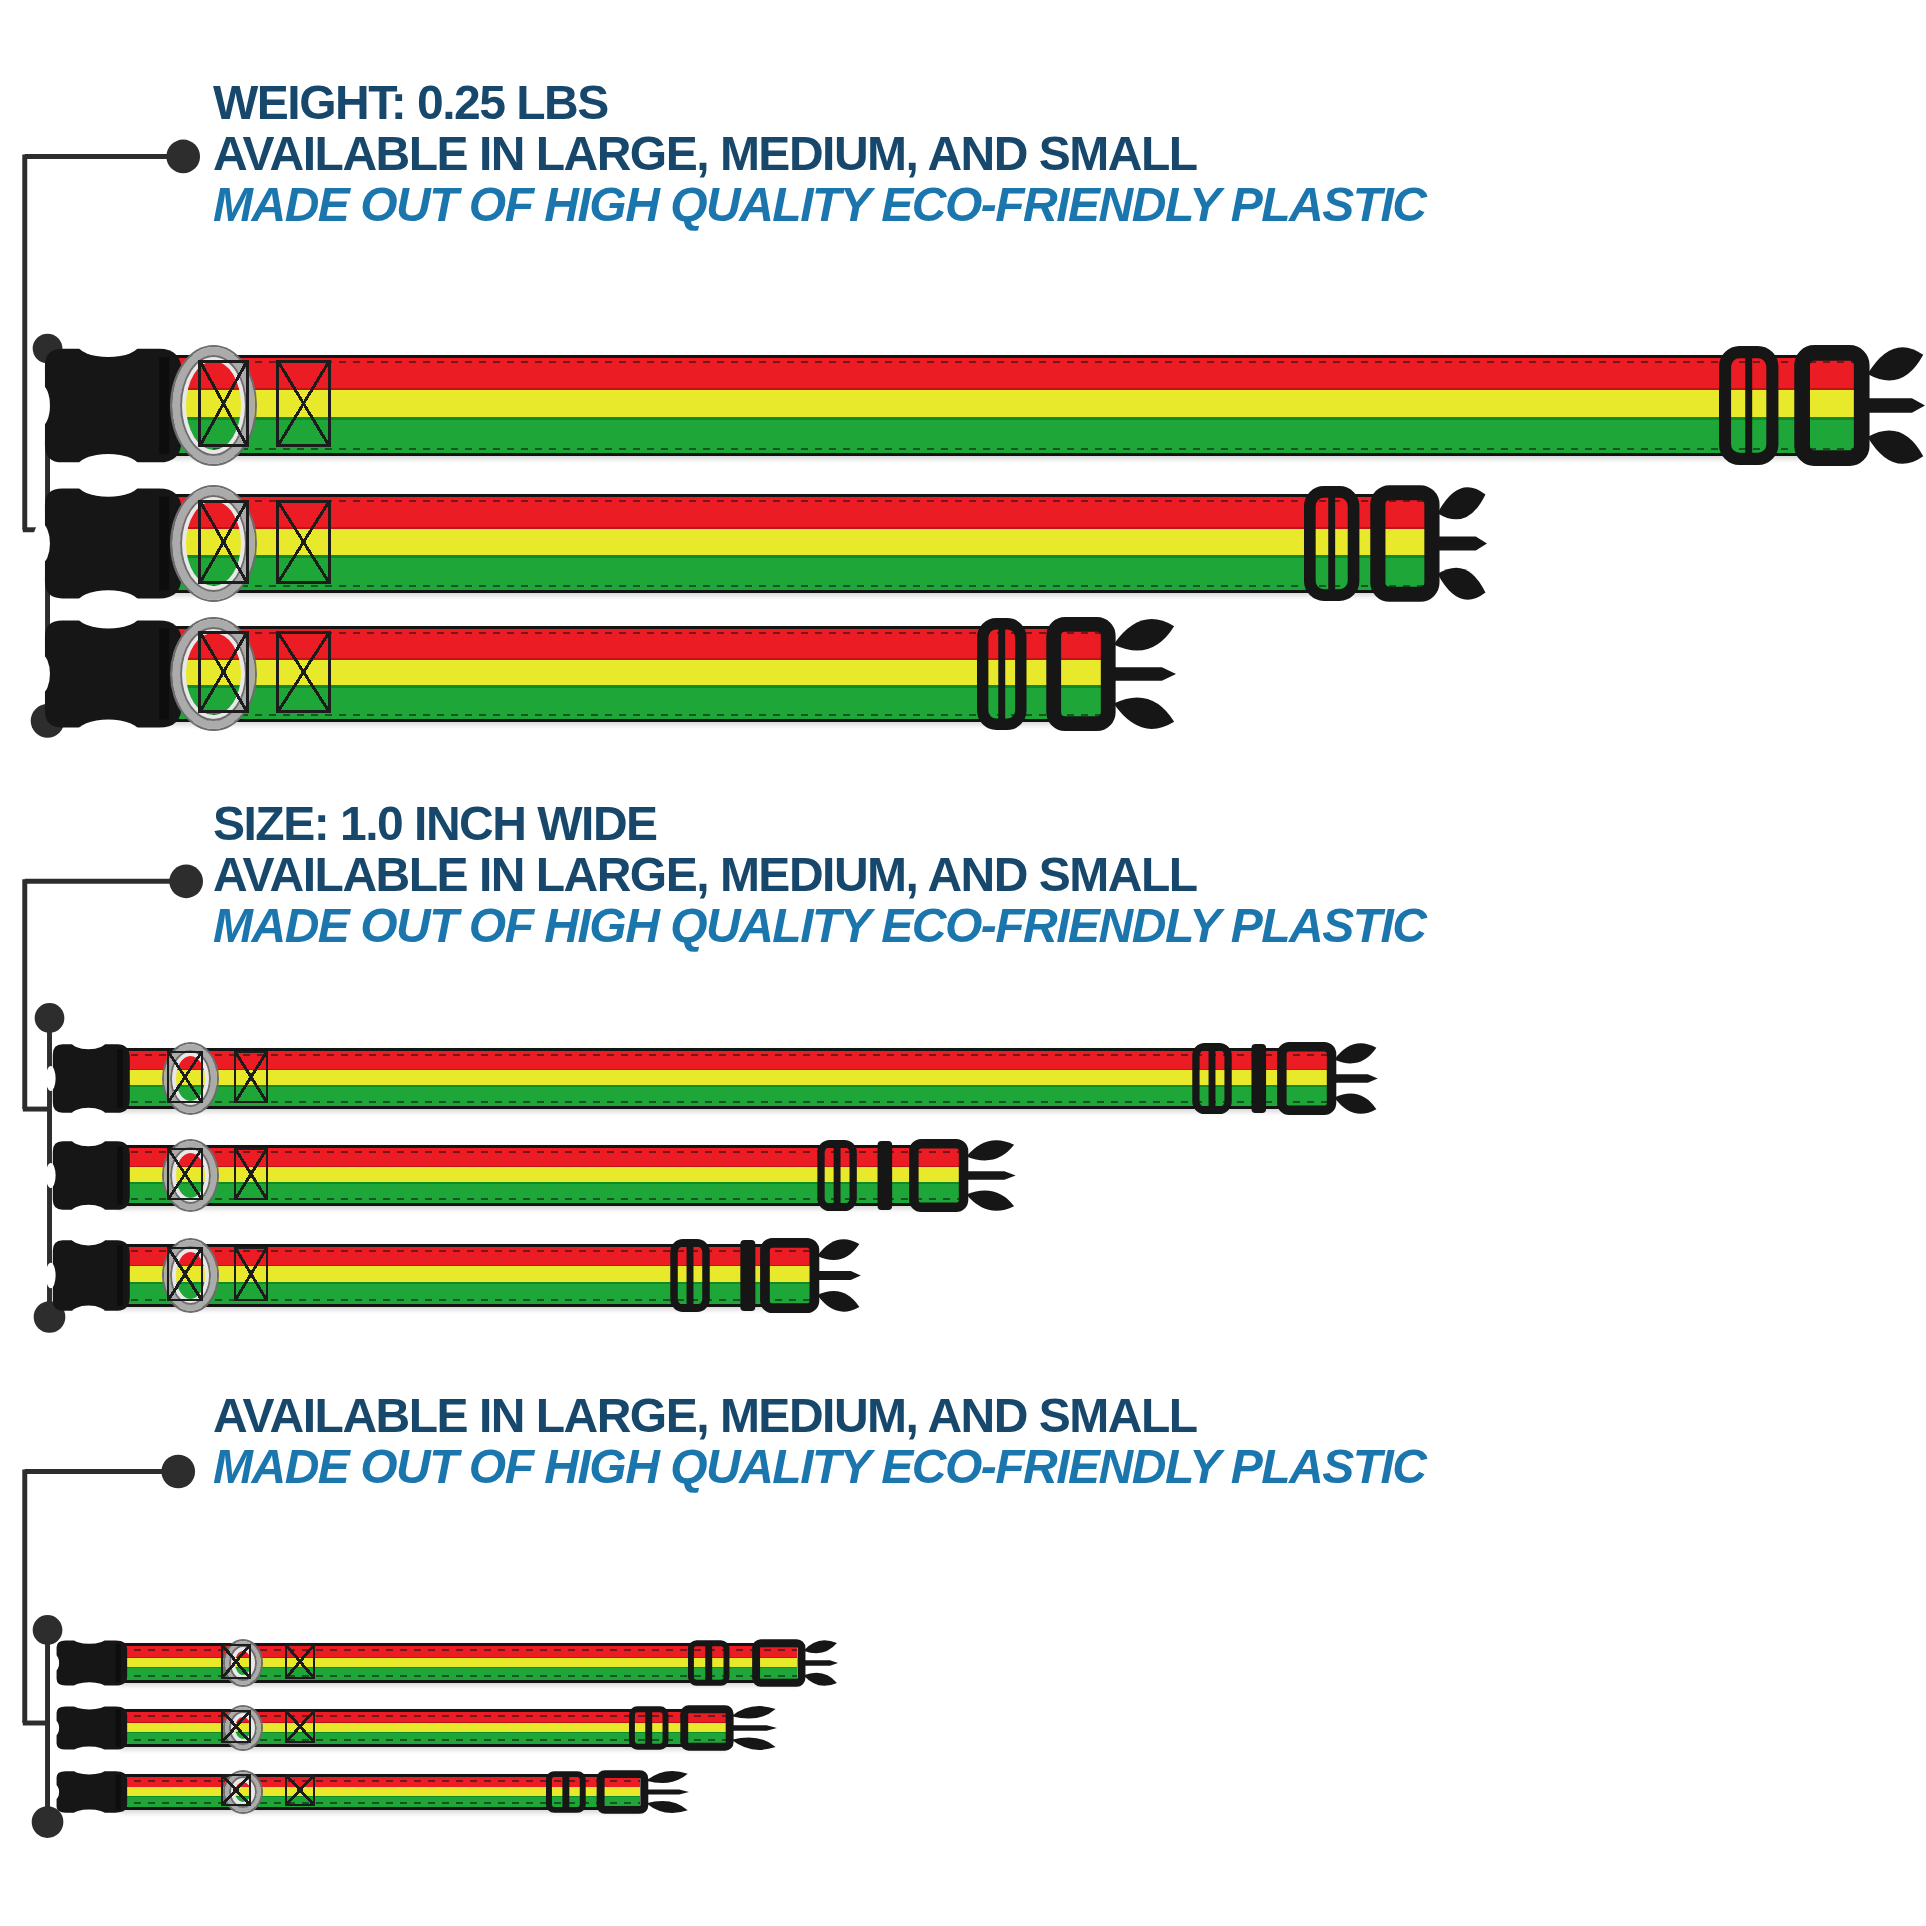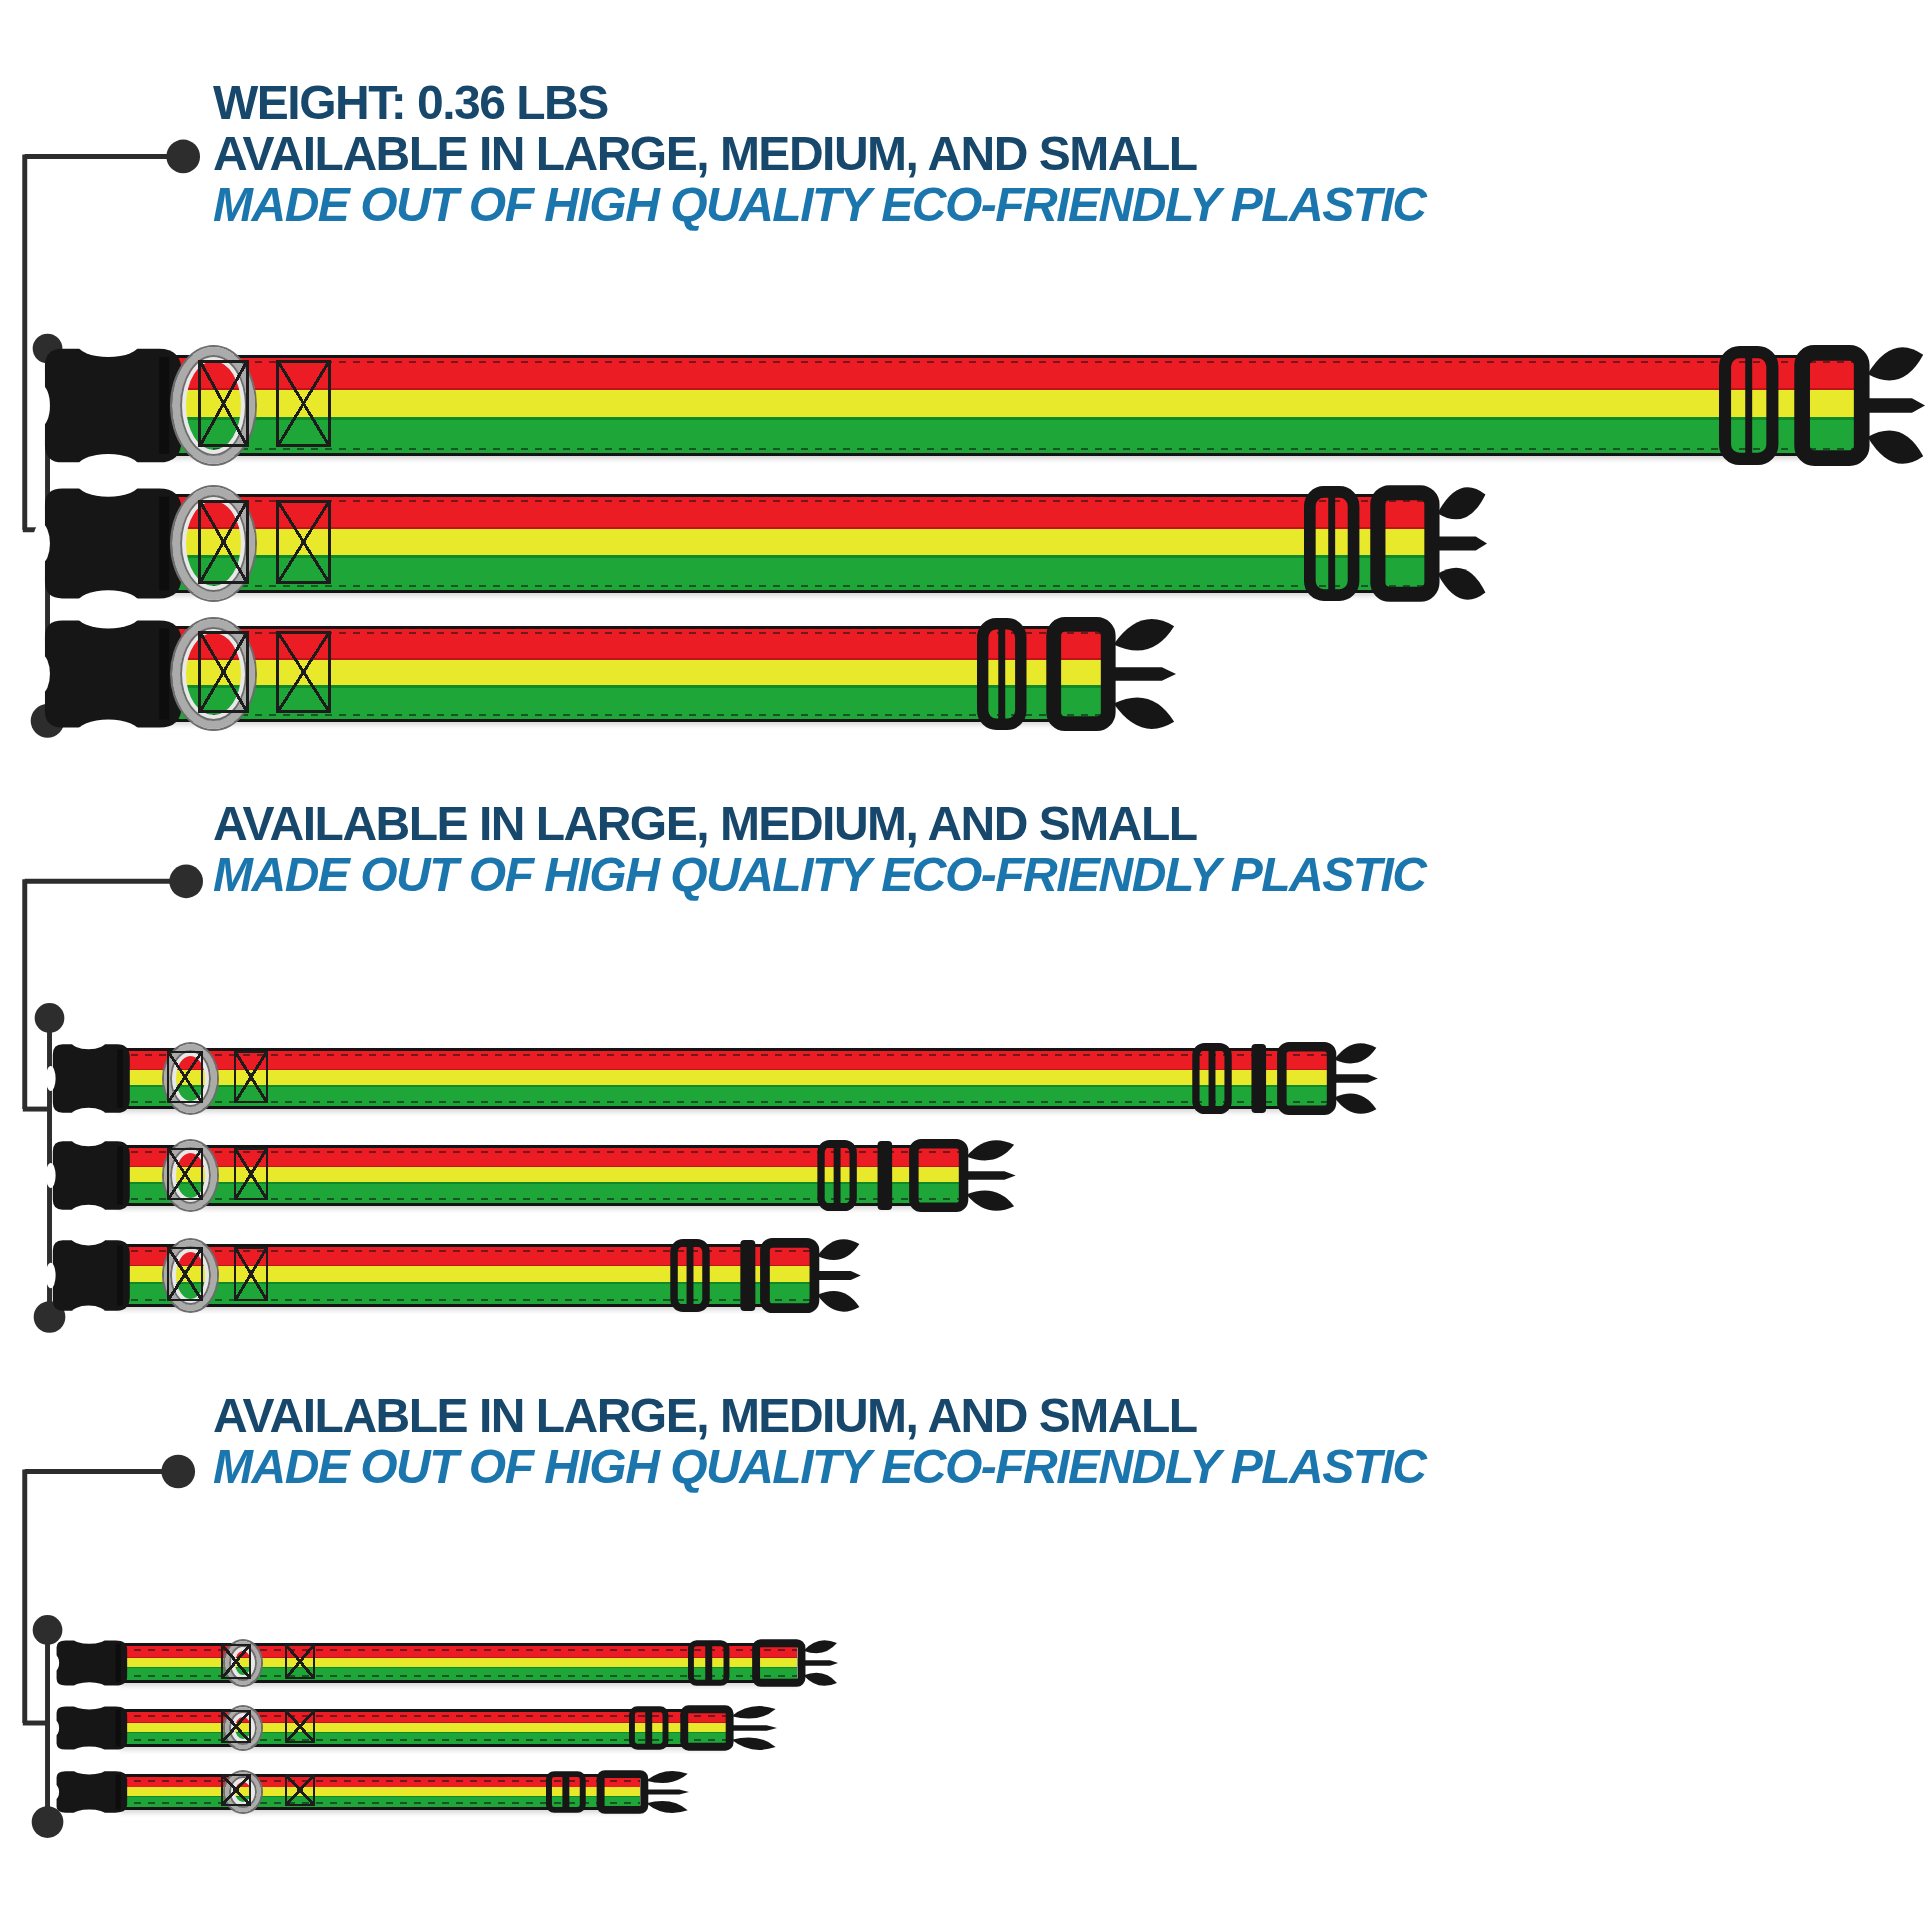--- a/index.html
+++ b/index.html
@@ -41,26 +41,27 @@
     background:transparent;
   }
   .collarsvg{position:absolute;overflow:visible;}
 </style>
 </head>
 <body>
 
 <div class="canvas">
 
   <div class="textblock" style="top:77px">
-    <div class="tl">WEIGHT: 0.36 LBS</div>
+    <div class="tl">WEIGHT: 0.25 LBS</div>
     <div class="tl">AVAILABLE IN LARGE, MEDIUM, AND SMALL</div>
     <div class="tl material">MADE OUT OF HIGH QUALITY ECO-FRIENDLY PLASTIC</div>
   </div>
 
   <div class="textblock" style="top:798px">
+    <div class="tl">SIZE: 1.0 INCH WIDE</div>
     <div class="tl">AVAILABLE IN LARGE, MEDIUM, AND SMALL</div>
     <div class="tl material">MADE OUT OF HIGH QUALITY ECO-FRIENDLY PLASTIC</div>
   </div>
 
   <div class="textblock" style="top:1390px">
     <div class="tl">AVAILABLE IN LARGE, MEDIUM, AND SMALL</div>
     <div class="tl material">MADE OUT OF HIGH QUALITY ECO-FRIENDLY PLASTIC</div>
   </div>
 
   <svg class="bracket" width="1927" height="1927" viewBox="0 0 1946 1946">

